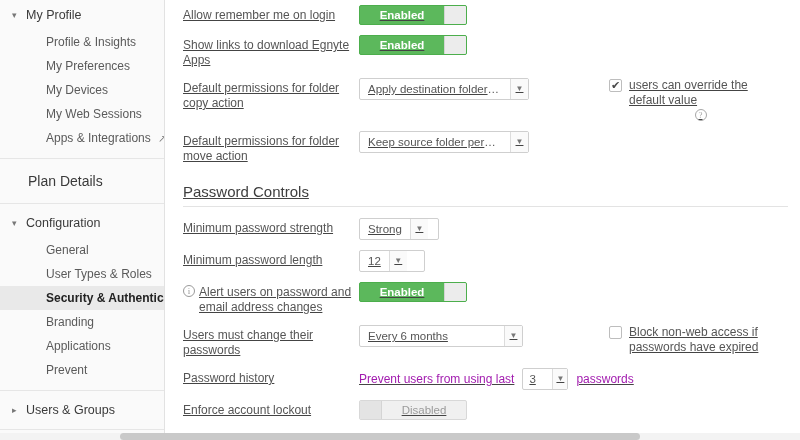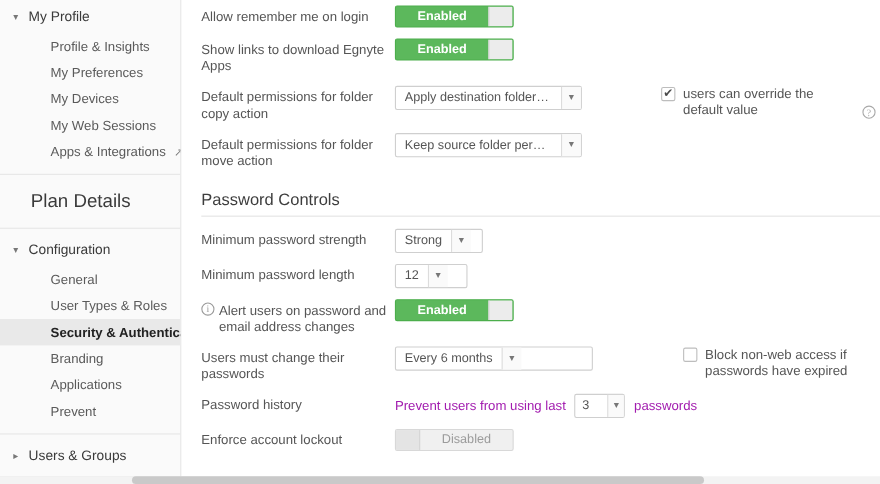--- a/index.html
+++ b/index.html
@@ -69,33 +69,34 @@
     margin-left: 4px;
     font-size: 10px;
     color: #777;
   }
   .nav-divider {
     border-top: 1px solid #e6e6e6;
     margin: 4px 0;
   }
   .nav-single {
     padding: 10px 10px 10px 28px;
-    font-size: 17px;
+    font-size: 14px;
     color: #3a3a3a;
     cursor: pointer;
   }
 
   
   .main {
     flex: 1 1 auto;
     height: 440px;
     position: relative;
-    padding: 0 0 0 18px;
+    padding: 0 12px 0 18px;
     overflow: hidden;
     background: #fff;
+    text-decoration: underline;
   }
   .row {
     display: flex;
     align-items: flex-start;
     min-height: 28px;
     padding: 5px 0;
   }
   .row-label {
     width: 176px;
     flex: 0 0 176px;
@@ -187,21 +188,21 @@
     height: 20px;
     border-left: 1px solid #dcdcdc;
     background: #fafafa;
     text-align: center;
     line-height: 20px;
     font-size: 8px;
     color: #777;
   }
   .select.w-sm { width: 66px; }
   .select.w-md { width: 80px; }
-  .select.w-lg { width: 180px; }
+  .select.w-lg { width: 164px; justify-content: space-between; }
   .select.w-xl { width: 170px; }
 
   
   .numbox {
     display: inline-flex;
     align-items: center;
     height: 22px;
     border: 1px solid #cfcfcf;
     background: #fff;
     font-size: 11.5px;
@@ -261,22 +262,23 @@
     color: #a21caf;
     line-height: 22px;
     white-space: nowrap;
   }
   .gap-l { margin-left: 8px; }
   .gap-r { margin-right: 8px; }
 
   .right-col {
     margin-left: auto;
     display: flex;
-    align-items: flex-end;
+    align-items: center;
     padding-right: 4px;
+    flex-direction: column;
   }
   .q-icon {
     display: inline-block;
     width: 12px; height: 12px;
     border: 1px solid #a8a8a8;
     border-radius: 50%;
     color: #a8a8a8;
     font-size: 9px;
     line-height: 10px;
     text-align: center;

